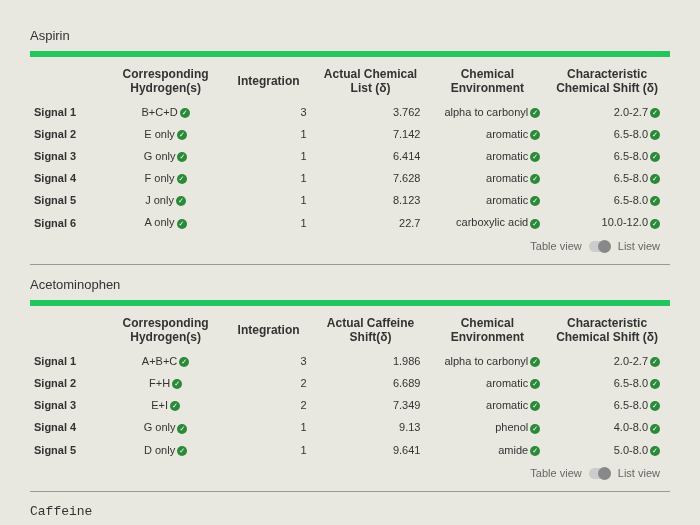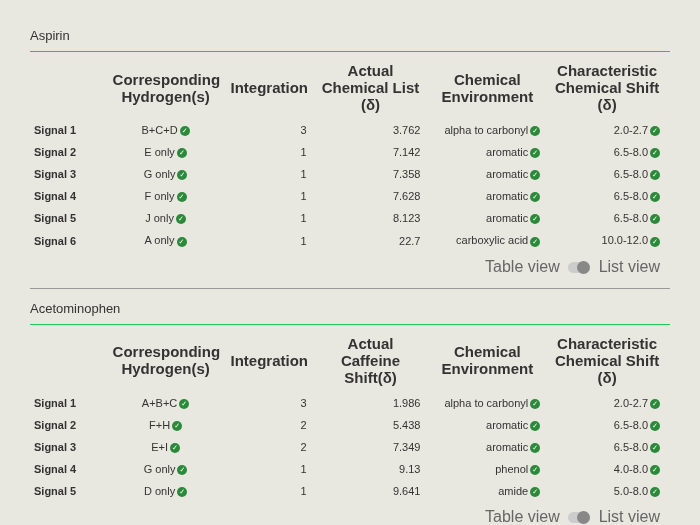--- a/index.html
+++ b/index.html
@@ -9,33 +9,33 @@
     background: #e8e8e0;
     color: #333;
     font-size: 12px;
     width: 700px;
     box-sizing: border-box;
   }
   .section-title {
     font-size: 13px;
     font-weight: normal;
     padding: 8px 0;
-    border-bottom: 1px solid #22c55e;
+    border-bottom: 6px solid #22c55e;
     margin-bottom: 4px;
   }
   table {
     width: 100%;
     border-collapse: collapse;
     table-layout: fixed;
   }
   th {
     font-weight: bold;
     text-align: center;
     padding: 6px 4px;
-    font-size: 15px;
+    font-size: 12px;
     vertical-align: middle;
   }
   td {
     text-align: center;
     padding: 5px 4px;
     font-size: 11px;
     vertical-align: middle;
   }
   .col-sig { width: 12%; text-align: left; font-weight: bold; }
   .col-hyd { width: 18%; text-align: center; padding-right: 8px;}
@@ -54,21 +54,21 @@
     color: white;
     font-size: 7px;
     line-height: 10px;
     text-align: center;
     vertical-align: middle;
     margin-left: 2px;
   }
   .check::after { content: "✓"; }
   .view-toggle {
     text-align: right;
-    font-size: 16px;
+    font-size: 11px;
     padding: 6px 10px 10px 0;
     color: #666;
   }
   .toggle-pill {
     display: inline-block;
     width: 22px;
     height: 11px;
     background: #ccc;
     border-radius: 6px;
     position: relative;
@@ -116,21 +116,21 @@
         <td class="col-hyd">E only<span class="check"></span></td>
         <td class="col-int">1</td>
         <td class="col-shift">7.142</td>
         <td class="col-env env-cell">aromatic<span class="check"></span></td>
         <td class="col-char">6.5-8.0<span class="check"></span></td>
       </tr>
       <tr>
         <td class="col-sig">Signal 3</td>
         <td class="col-hyd">G only<span class="check"></span></td>
         <td class="col-int">1</td>
-        <td class="col-shift">7.358</td>
+        <td class="col-shift">6.414</td>
         <td class="col-env env-cell">aromatic<span class="check"></span></td>
         <td class="col-char">6.5-8.0<span class="check"></span></td>
       </tr>
       <tr>
         <td class="col-sig">Signal 4</td>
         <td class="col-hyd">F only<span class="check"></span></td>
         <td class="col-int">1</td>
         <td class="col-shift">7.628</td>
         <td class="col-env env-cell">aromatic<span class="check"></span></td>
         <td class="col-char">6.5-8.0<span class="check"></span></td>
@@ -178,21 +178,21 @@
         <td class="col-hyd">A+B+C<span class="check"></span></td>
         <td class="col-int">3</td>
         <td class="col-shift">1.986</td>
         <td class="col-env env-cell">alpha to carbonyl<span class="check"></span></td>
         <td class="col-char">2.0-2.7<span class="check"></span></td>
       </tr>
       <tr>
         <td class="col-sig">Signal 2</td>
         <td class="col-hyd">F+H<span class="check"></span></td>
         <td class="col-int">2</td>
-        <td class="col-shift">5.438</td>
+        <td class="col-shift">6.689</td>
         <td class="col-env env-cell">aromatic<span class="check"></span></td>
         <td class="col-char">6.5-8.0<span class="check"></span></td>
       </tr>
       <tr>
         <td class="col-sig">Signal 3</td>
         <td class="col-hyd">E+I<span class="check"></span></td>
         <td class="col-int">2</td>
         <td class="col-shift">7.349</td>
         <td class="col-env env-cell">aromatic<span class="check"></span></td>
         <td class="col-char">6.5-8.0<span class="check"></span></td>

